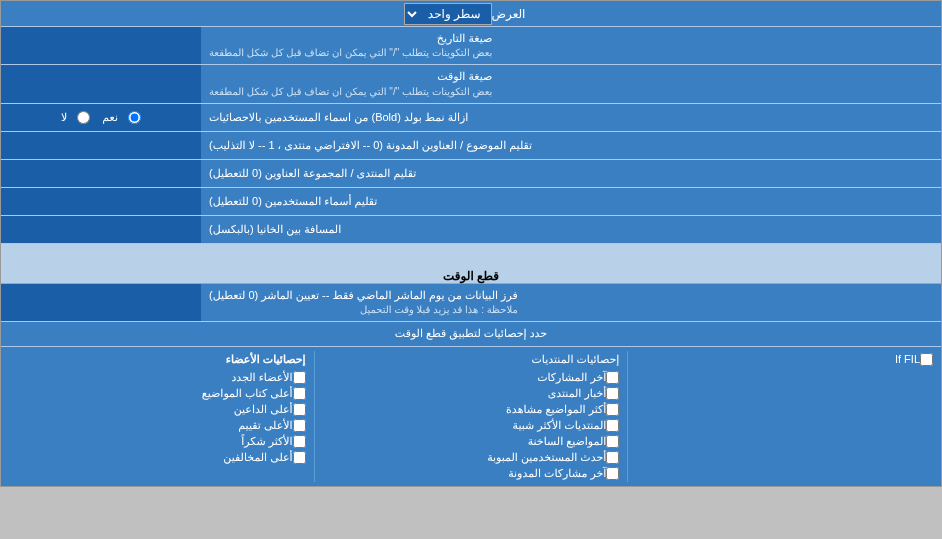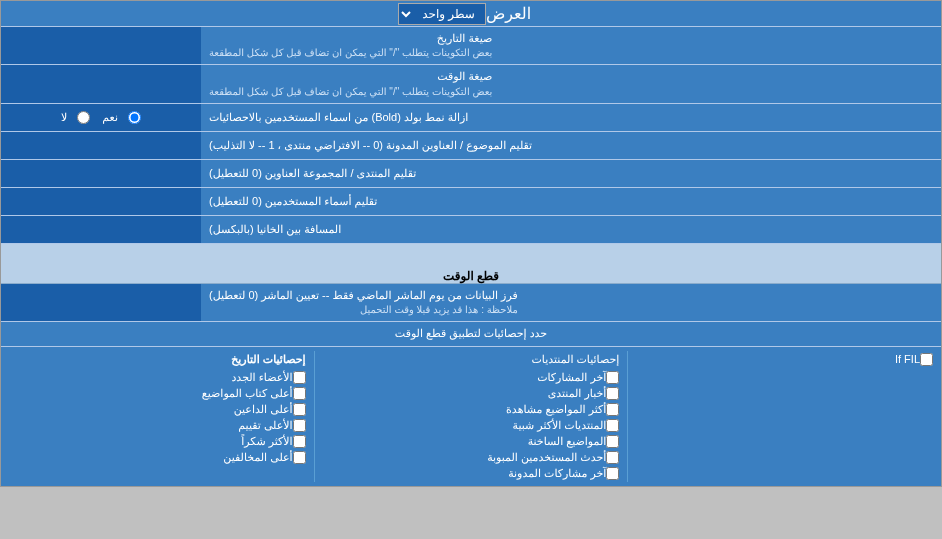--- a/index.html
+++ b/index.html
@@ -62,21 +62,21 @@
     .header-row select {
       background: #1a5ea8;
       color: #fff;
       border: 1px solid #aaa;
       padding: 2px 6px;
       font-size: 12px;
       direction: rtl;
     }
     .header-row .header-label {
       color: #fff;
-      font-size: 16px;
+      font-size: 12px;
       margin-right: 13px;
     }
     
     .radio-row .row-input {
       flex-direction: row;
       gap: 8px;
       justify-content: center;
     }
     .radio-label {
       color: #fff;
@@ -281,21 +281,21 @@
       </div>
       <div class="checkbox-item">
         <input type="checkbox" style="">
         <span>آخر مشاركات المدونة</span>
       </div>
     </div>
 
     <div class="col-divider"></div>
 
     <div class="checkbox-col">
-      <div style="color:#fff; font-weight:bold; font-size:11px; text-align:right; margin-bottom:2px;">إحصائيات التاريخ</div>
+      <div style="color:#fff; font-weight:bold; font-size:11px; text-align:right; margin-bottom:2px;">إحصائيات الأعضاء</div>
       <div class="checkbox-item">
         <input type="checkbox" style="">
         <span>الأعضاء الجدد</span>
       </div>
       <div class="checkbox-item">
         <input type="checkbox" style="">
         <span>أعلى كتاب المواضيع</span>
       </div>
       <div class="checkbox-item">
         <input type="checkbox" style="">

